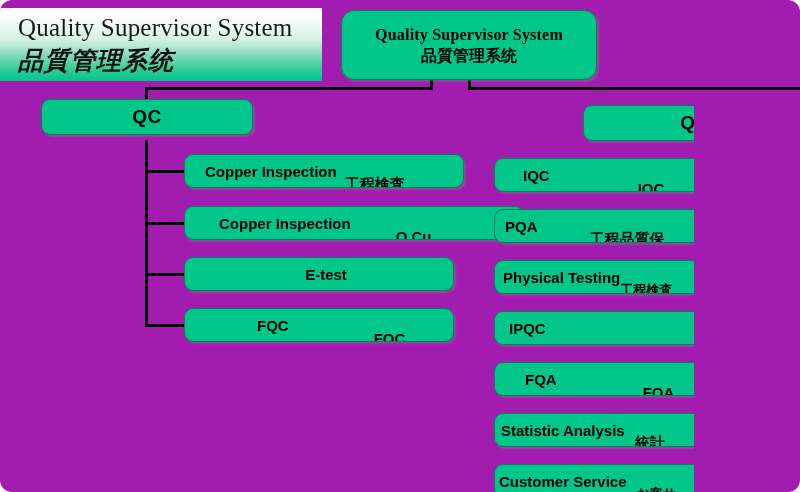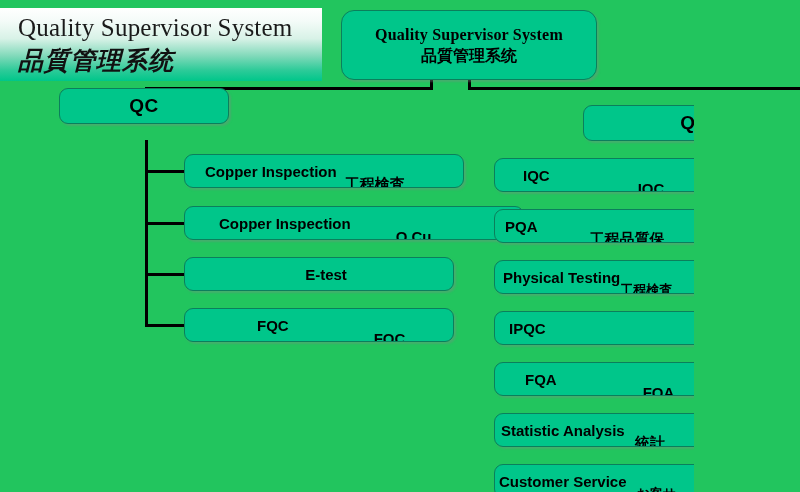--- a/index.html
+++ b/index.html
@@ -4,23 +4,24 @@
 <style>
   html, body {
     margin: 0;
     padding: 0;
     background: #ffffff;
   }
   #canvas {
     position: relative;
     width: 800px;
     height: 492px;
-    background: #22c55e;
+    background: #a21caf;
     overflow: hidden;
     font-family: "Liberation Sans", sans-serif;
+    border-radius: 12px;
   }
 
   
   #title-banner {
     position: absolute;
     left: 0px;
     top: 8px;
     width: 322px;
     height: 73px;
     background: linear-gradient(to bottom,
@@ -154,21 +155,21 @@
   <div class="conn" style="left:145px; top:170px; width:40px; height:3px;"></div>
   <div class="conn" style="left:145px; top:222px; width:40px; height:3px;"></div>
   <div class="conn" style="left:145px; top:273px; width:40px; height:3px;"></div>
   <div class="conn" style="left:145px; top:324px; width:40px; height:3px;"></div>
 
   <div class="node root" style="left:341px; top:10px; width:256px; height:70px;">
     <span class="lbl en">Quality Supervisor System</span>
     <span class="lbl cn cjk">品質管理系统</span>
   </div>
 
-  <div class="node lvl1" style="left:41px; top:88px; width:170px; height:36px;margin-left:18px;">
+  <div class="node lvl1" style="left:41px; top:99px; width:212px; height:36px;">
     <span class="lbl">QC</span>
   </div>
 
   <div class="node leaf" style="left:184px; top:154px; width:280px; height:34px; padding-left:20px;">
     <span class="lbl cell-a">Copper Inspection</span>
     <span class="lbl cell-b cjk" style="margin-left:8px;">工程検査</span>
   </div>
 
   <div class="node leaf" style="left:184px; top:206px; width:340px; height:34px; padding-left:34px;">
     <span class="lbl cell-a">Copper Inspection</span>

